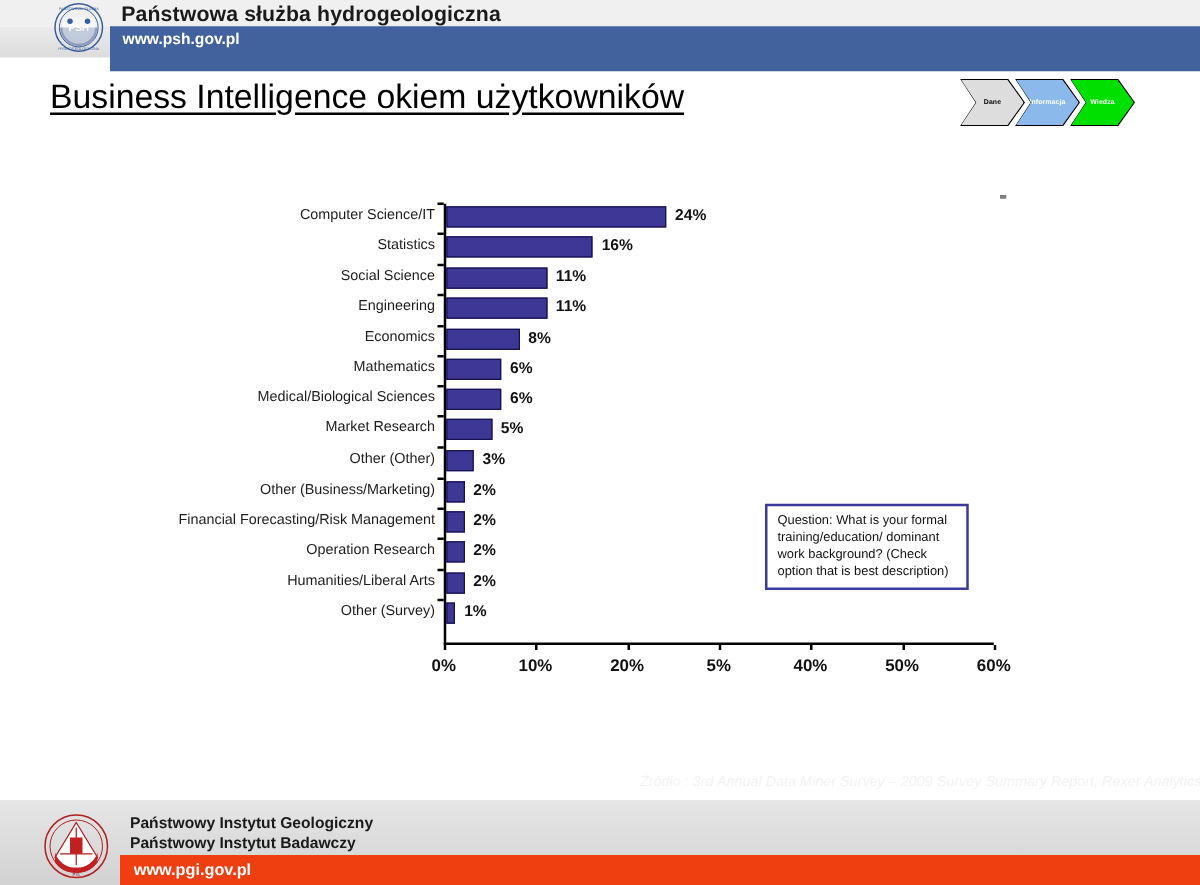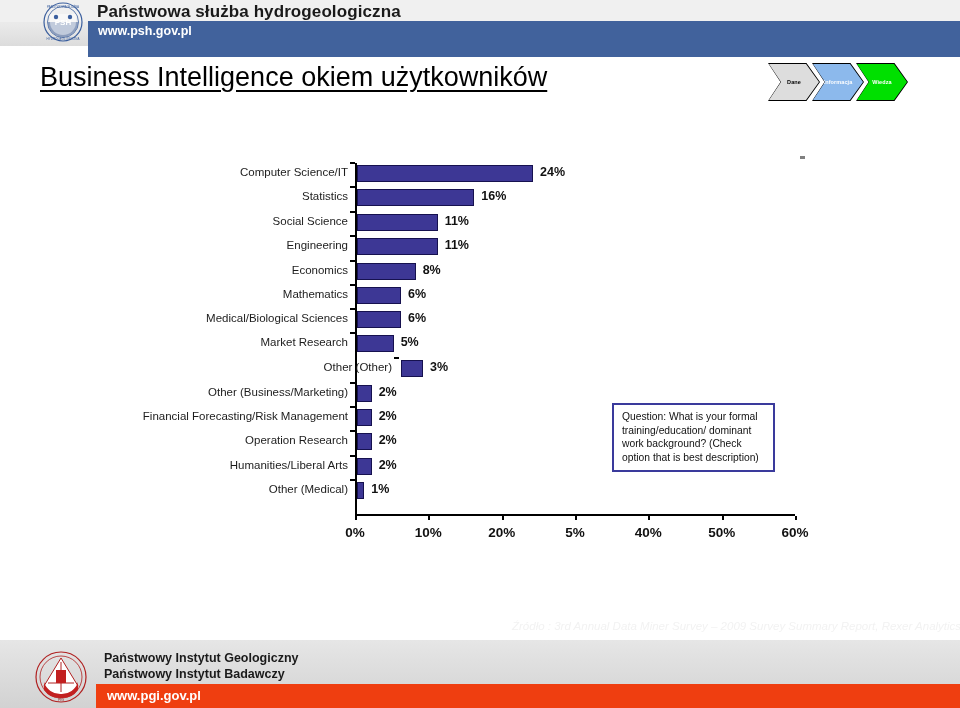--- a/index.html
+++ b/index.html
@@ -359,21 +359,21 @@
             <div class="bar-cat-label">Medical/Biological Sciences</div>
             <div class="bar-rect" style="width: 44px; background: rgb(61, 55, 149);"></div>
             <div class="bar-value" style="left: 53px;">6%</div>
           </div>
           <div class="bar-row" style="top: 175px;">
             <div class="bar-tick"></div>
             <div class="bar-cat-label">Market Research</div>
             <div class="bar-rect" style="width: 36.6667px; background: rgb(61, 55, 149);"></div>
             <div class="bar-value" style="left: 45.6667px;">5%</div>
           </div>
-          <div class="bar-row" style="top: 200.2px; margin-left: 44px;">
+          <div class="bar-row" style="top: 200.2px;">
             <div class="bar-tick"></div>
             <div class="bar-cat-label">Other (Other)</div>
             <div class="bar-rect" style="width: 22px; background: rgb(61, 55, 149);"></div>
             <div class="bar-value" style="left: 31px;">3%</div>
           </div>
           <div class="bar-row" style="top: 224.6px;">
             <div class="bar-tick"></div>
             <div class="bar-cat-label">Other (Business/Marketing)</div>
             <div class="bar-rect" style="width: 14.6667px; background: rgb(61, 55, 149);"></div>
             <div class="bar-value" style="left: 23.6667px;">2%</div>
@@ -391,21 +391,21 @@
             <div class="bar-value" style="left: 23.6667px;">2%</div>
           </div>
           <div class="bar-row" style="top: 297.8px;">
             <div class="bar-tick"></div>
             <div class="bar-cat-label">Humanities/Liberal Arts</div>
             <div class="bar-rect" style="width: 14.6667px; background: rgb(61, 55, 149);"></div>
             <div class="bar-value" style="left: 23.6667px;">2%</div>
           </div>
           <div class="bar-row" style="top: 322.2px;">
             <div class="bar-tick"></div>
-            <div class="bar-cat-label">Other (Medical)</div>
+            <div class="bar-cat-label">Other (Survey)</div>
             <div class="bar-rect" style="width: 7.33333px; background: rgb(61, 55, 149);"></div>
             <div class="bar-value" style="left: 16.3333px;">1%</div>
           </div>
         </div>
       <div id="xticks-container">
           <div class="x-tick-mark" style="left: 0px;"></div>
           <div class="x-tick-label" style="left: 0px;">0%</div>
           <div class="x-tick-mark" style="left: 73.3333px;"></div>
           <div class="x-tick-label" style="left: 73.3333px;">10%</div>
           <div class="x-tick-mark" style="left: 146.667px;"></div>

